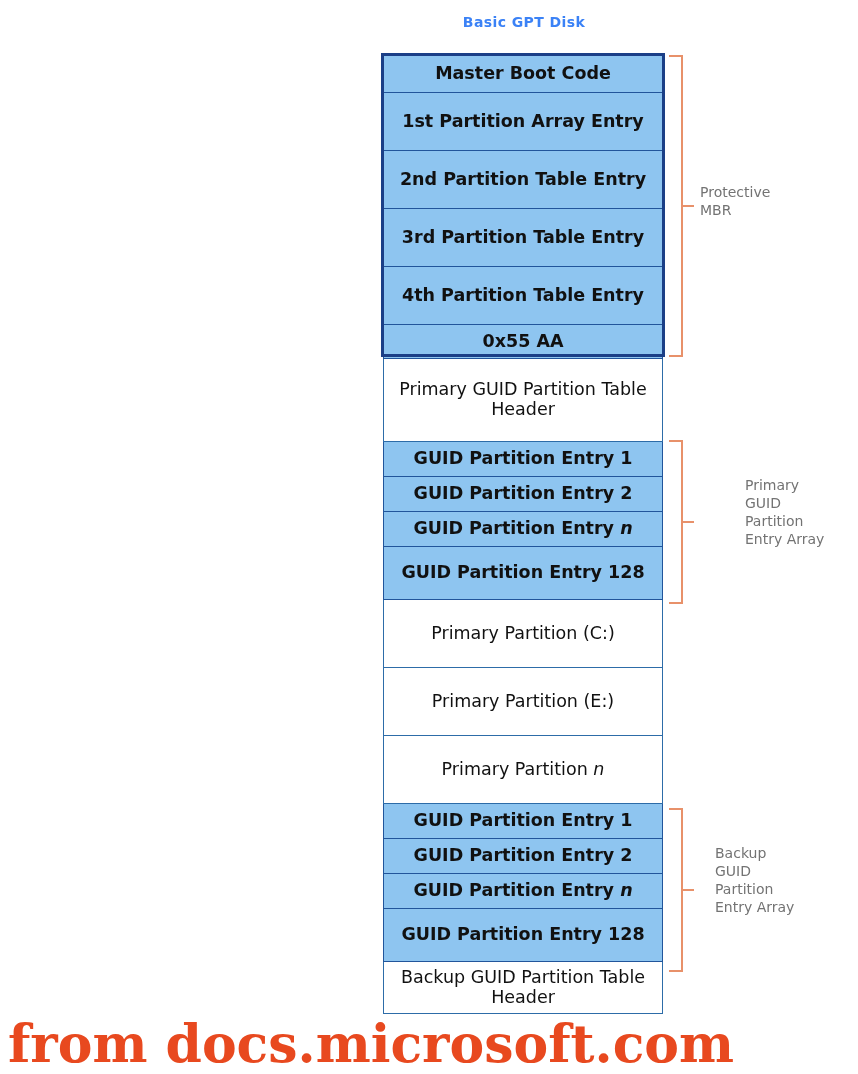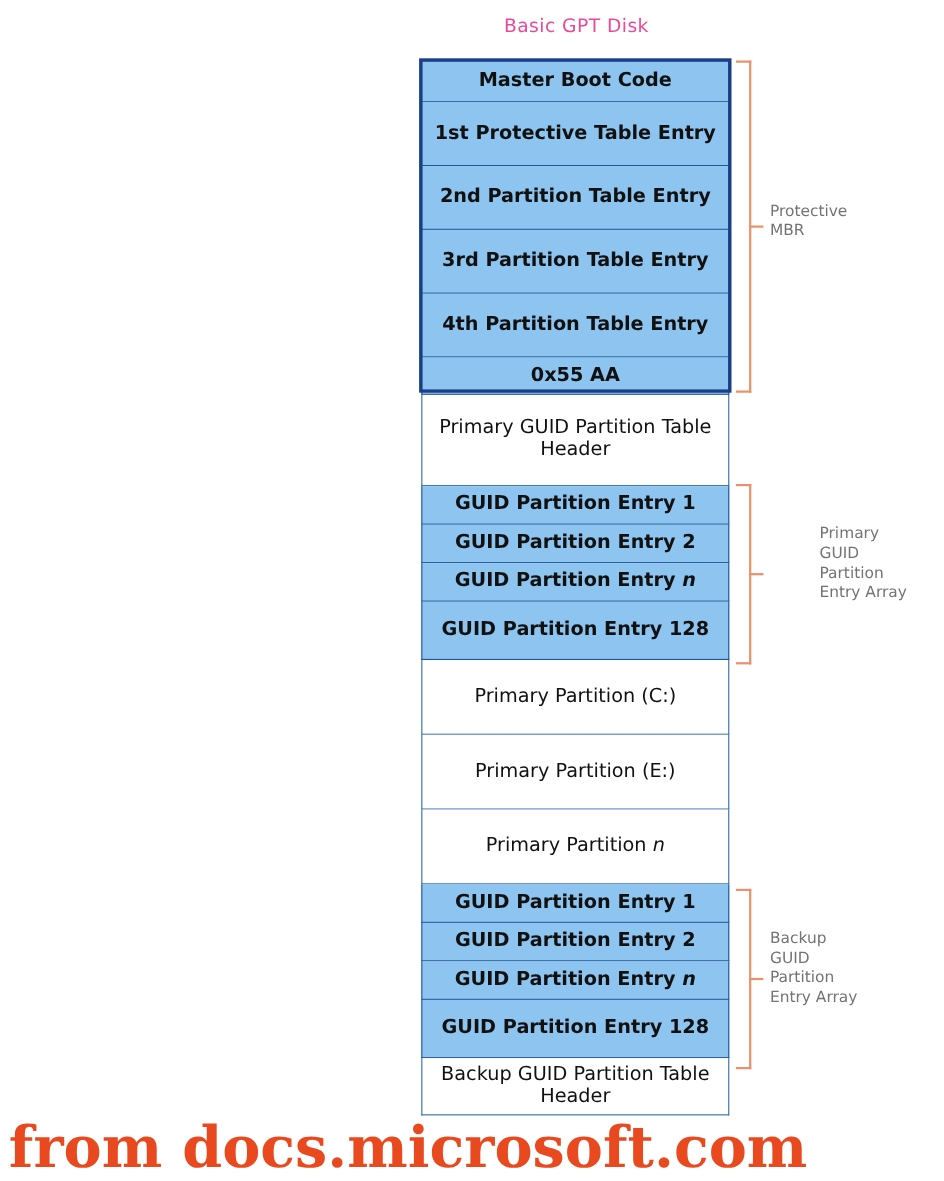--- a/index.html
+++ b/index.html
@@ -23,24 +23,24 @@
     height: 1074px;
   }
 
   
   #diagram-title {
     position: absolute;
     left: 383px;
     top: 14px;
     width: 282px;
     text-align: center;
-    font-size: 17px;
-    font-weight: normal;
+    font-size: 14px;
+    font-weight: bold;
     letter-spacing: 0.4px;
-    color: #ec4899;
+    color: #3b82f6;
     white-space: nowrap;
   }
 
   
   #disk-column {
     position: absolute;
     left: 383px;
     top: 55px;
     width: 280px;
   }
@@ -130,21 +130,21 @@
 
 <div id="diagram-root">
 
   <div id="diagram-title">Basic GPT Disk</div>
 
   <div id="disk-column">
       <div class="row blue first-of-stack" style="height: 38px;">
         <span class="txt">Master Boot Code</span>
       </div>
       <div class="row blue" style="height: 58px;">
-        <span class="txt">1st Protective Table Entry</span>
+        <span class="txt">1st Partition Array Entry</span>
       </div>
       <div class="row blue" style="height: 58px;">
         <span class="txt">2nd Partition Table Entry</span>
       </div>
       <div class="row blue" style="height: 58px;">
         <span class="txt">3rd Partition Table Entry</span>
       </div>
       <div class="row blue" style="height: 58px;">
         <span class="txt">4th Partition Table Entry</span>
       </div>
@@ -203,21 +203,21 @@
       <div class="bracket" style="left: 669px; top: 440px; height: 164px;">
         <span class="tick"></span>
       </div>
       <div class="bracket-label" style="left: 700px; top: 477.2px; margin-left: 45px;">Primary
 GUID
 Partition
 Entry Array</div>
       <div class="bracket" style="left: 669px; top: 808px; height: 164px;">
         <span class="tick"></span>
       </div>
-      <div class="bracket-label" style="left: 700px; top: 845.2px;">Backup
+      <div class="bracket-label" style="left: 715px; top: 845.2px;">Backup
 GUID
 Partition
 Entry Array</div>
     </div>
 
   <div id="watermark">from docs.microsoft.com</div>
 
 </div>
 
 </body></html>

